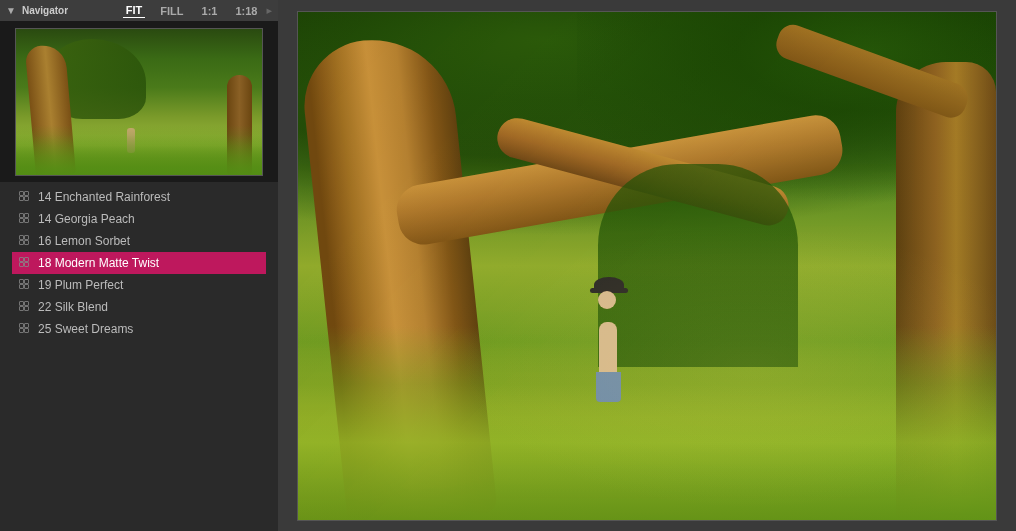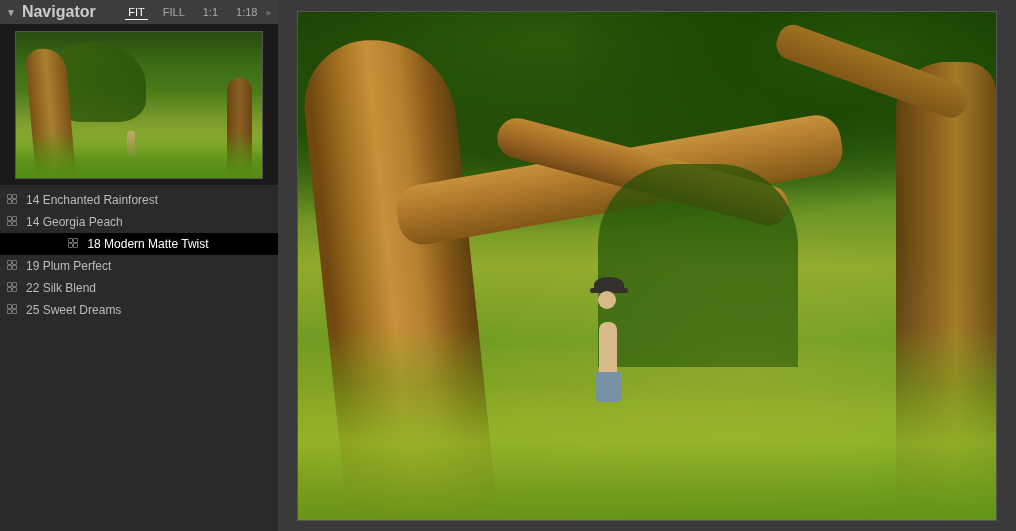--- a/index.html
+++ b/index.html
@@ -33,29 +33,30 @@
       padding: 3px 6px;
       border-bottom: 1px solid #1a1a1a;
       gap: 6px;
     }
     #navigator-header .triangle {
       color: #aaa;
       font-size: 10px;
     }
     #navigator-title {
       color: #ccc;
-      font-size: 16px;
+      font-size: 10px;
       font-weight: bold;
       flex: 1;
     }
     .nav-option {
       color: #aaa;
       font-size: 11px;
       cursor: pointer;
       padding: 1px 3px;
+      font-weight: bold;
     }
     .nav-option.active {
       color: #fff;
       border-bottom: 1px solid #fff;
     }
     .nav-sep {
       color: #666;
       font-size: 11px;
     }
 
@@ -94,21 +95,21 @@
       bottom: 0; left: 0; right: 0;
       height: 50px;
       background: linear-gradient(to top, rgba(80,140,20,0.9), transparent);
     }
 
     
     #presets-list {
       flex: 1;
       overflow-y: auto;
       overflow-x: hidden;
-      padding: 4px 0;
+      padding: 4px 12px;
     }
     #presets-list::-webkit-scrollbar {
       width: 6px;
     }
     #presets-list::-webkit-scrollbar-track {
       background: #2a2a2a;
     }
     #presets-list::-webkit-scrollbar-thumb {
       background: #555;
       border-radius: 3px;
@@ -117,23 +118,22 @@
     .preset-item {
       display: flex;
       align-items: center;
       padding: 4px 8px 4px 6px;
       cursor: pointer;
       white-space: nowrap;
       color: #bbb;
       font-size: 12px;
     }
     .preset-item.active {
-      background: #000000;
+      background: #be185d;
       color: #fff;
-      justify-content: center;
     }
     .preset-icon {
       display: inline-flex;
       align-items: center;
       justify-content: center;
       width: 14px;
       height: 14px;
       margin-right: 6px;
       flex-shrink: 0;
     }
@@ -289,20 +289,31 @@
         <span class="preset-icon">
           <svg viewBox="0 0 12 12" fill="none" xmlns="http://www.w3.org/2000/svg">
     <rect x="0.5" y="0.5" width="4" height="4" rx="0.5" stroke="#888" stroke-width="0.8" fill="none"></rect>
     <rect x="5.5" y="0.5" width="4" height="4" rx="0.5" stroke="#888" stroke-width="0.8" fill="none"></rect>
     <rect x="0.5" y="5.5" width="4" height="4" rx="0.5" stroke="#888" stroke-width="0.8" fill="none"></rect>
     <rect x="5.5" y="5.5" width="4" height="4" rx="0.5" stroke="#888" stroke-width="0.8" fill="none"></rect>
   </svg>
         </span>
         <span>14 Georgia Peach</span>
       </div>
+      <div class="preset-item">
+        <span class="preset-icon">
+          <svg viewBox="0 0 12 12" fill="none" xmlns="http://www.w3.org/2000/svg">
+    <rect x="0.5" y="0.5" width="4" height="4" rx="0.5" stroke="#888" stroke-width="0.8" fill="none"></rect>
+    <rect x="5.5" y="0.5" width="4" height="4" rx="0.5" stroke="#888" stroke-width="0.8" fill="none"></rect>
+    <rect x="0.5" y="5.5" width="4" height="4" rx="0.5" stroke="#888" stroke-width="0.8" fill="none"></rect>
+    <rect x="5.5" y="5.5" width="4" height="4" rx="0.5" stroke="#888" stroke-width="0.8" fill="none"></rect>
+  </svg>
+        </span>
+        <span>16 Lemon Sorbet</span>
+      </div>
       <div class="preset-item active">
         <span class="preset-icon">
           <svg viewBox="0 0 12 12" fill="none" xmlns="http://www.w3.org/2000/svg">
     <rect x="0.5" y="0.5" width="4" height="4" rx="0.5" stroke="#888" stroke-width="0.8" fill="none"></rect>
     <rect x="5.5" y="0.5" width="4" height="4" rx="0.5" stroke="#888" stroke-width="0.8" fill="none"></rect>
     <rect x="0.5" y="5.5" width="4" height="4" rx="0.5" stroke="#888" stroke-width="0.8" fill="none"></rect>
     <rect x="5.5" y="5.5" width="4" height="4" rx="0.5" stroke="#888" stroke-width="0.8" fill="none"></rect>
   </svg>
         </span>
         <span>18 Modern Matte Twist</span>

